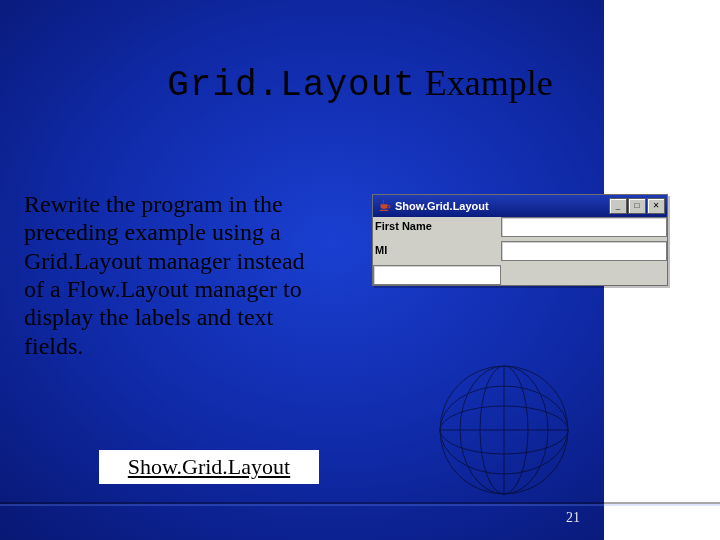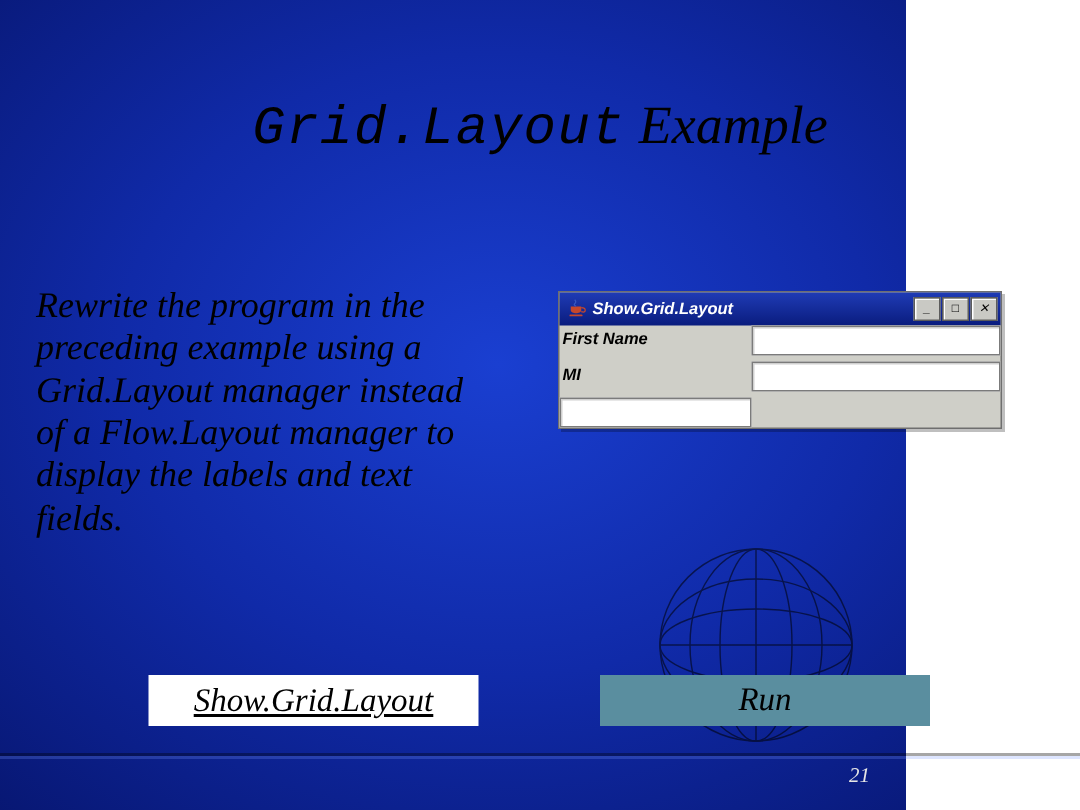--- a/index.html
+++ b/index.html
@@ -11,21 +11,20 @@
     font-family: "Times New Roman", Times, serif;
   }
   .slide {
     width: 604px;
     height: 540px;
     position: relative;
     background: radial-gradient(ellipse 120% 110% at 55% 45%,
                 #1a3fd1 0%, #102aa8 35%, #071670 70%, #030a4c 100%);
     color: #000;
     box-sizing: border-box;
-    font-style: italic;
   }
 
   
   .title-wrap {
     position: absolute;
     top: 62px;
     left: 0;
     width: 720px;
     text-align: center;
     font-size: 36px;
@@ -198,21 +197,20 @@
   <div class="bottom-line"></div>
 
   <div class="title-wrap">
     <span class="title-code">Grid.Layout</span><span> Example</span>
   </div>
 
   <div class="body-text">Rewrite the program in the preceding example using a Grid.Layout manager instead of a Flow.Layout manager to display the labels and text fields.</div>
 
   <div class="linkbox">Show.Grid.Layout</div>
 
-  <div class="runbox">Run</div>
 
   <div class="pagenum">21</div>
 
   <div class="javawin">
     <div class="titlebar">
       <svg class="tb-icon" viewBox="0 0 16 16">
         <path d="M4 9 C4 12 12 12 12 9 L12 6 L4 6 Z" fill="#c7472b"></path>
         <path d="M12 7 Q15 7 15 9 Q15 11 12 10" fill="none" stroke="#c7472b" stroke-width="1"></path>
         <path d="M7 1 Q8.6 2.6 7 4 Q6 5 8 5.8" fill="none" stroke="#3756c2" stroke-width="1"></path>
         <rect x="3" y="12.2" width="10" height="1.4" rx="0.7" fill="#c7472b"></rect>

